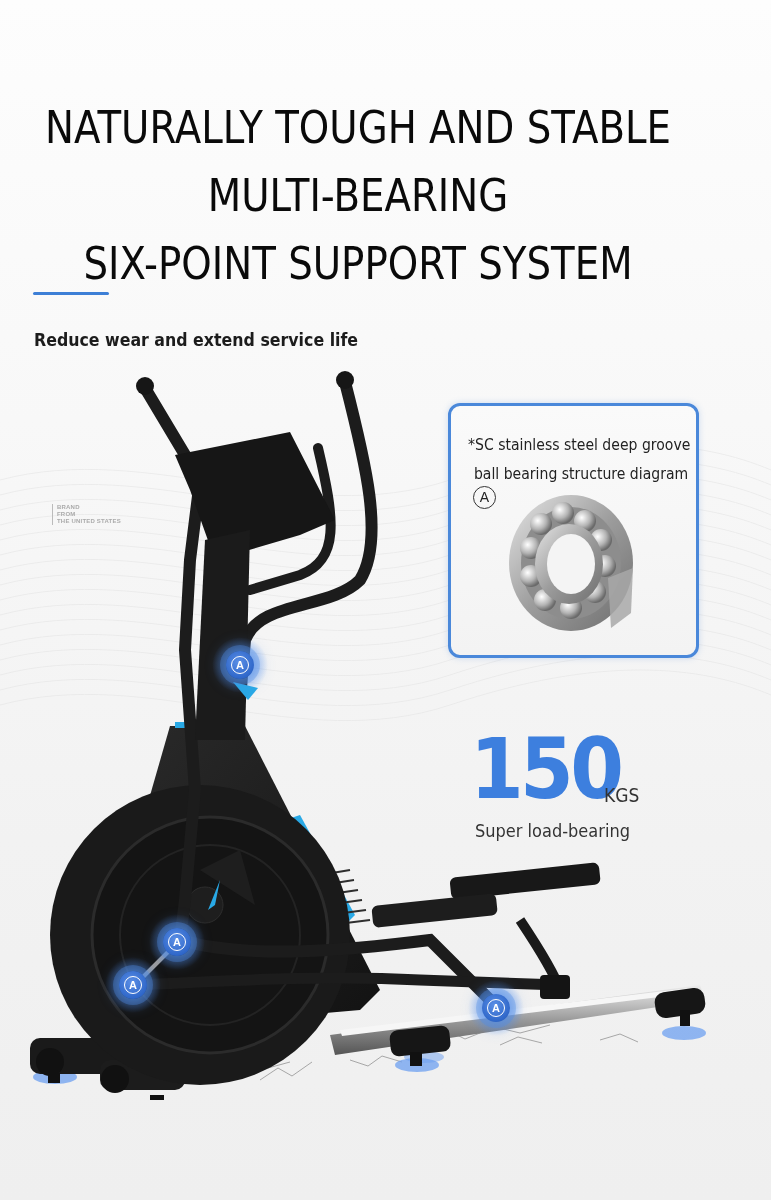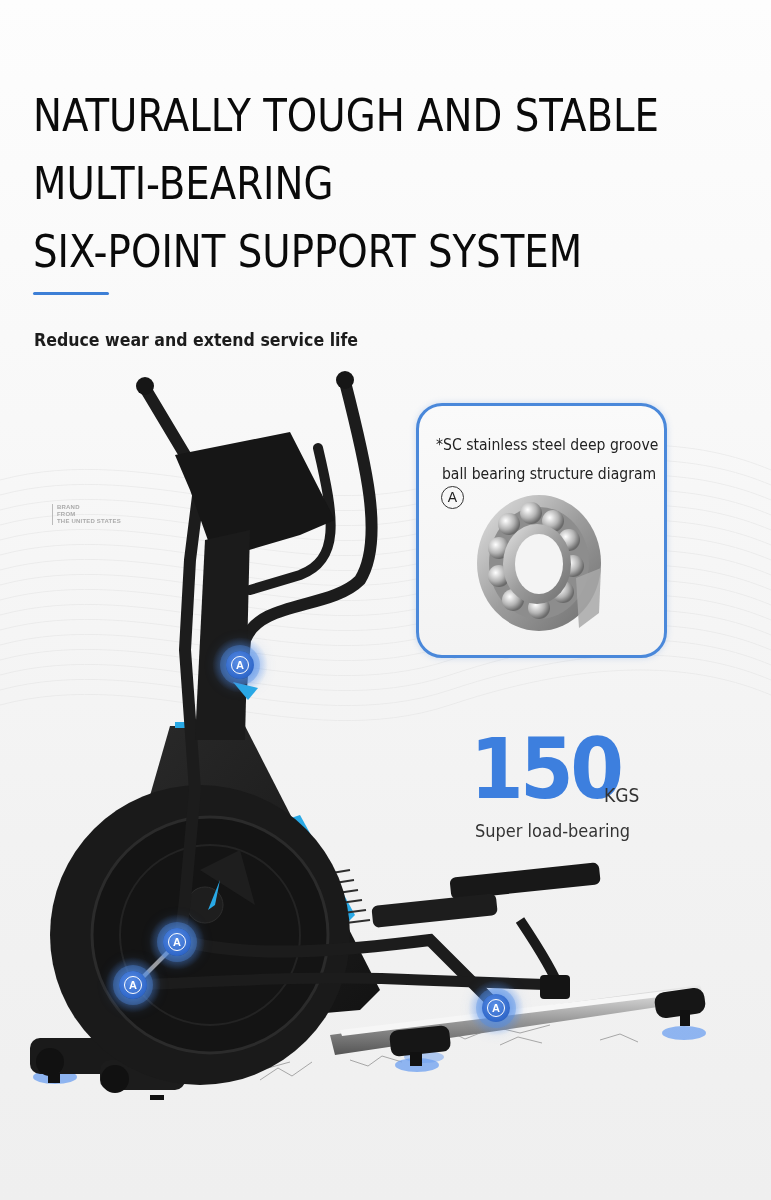--- a/index.html
+++ b/index.html
@@ -2,33 +2,33 @@
 <html><head>
 <meta charset="utf-8">
 <style>
   html, body { margin:0; padding:0; }
   body {
     width:771px; height:1200px; overflow:hidden; position:relative;
     background: linear-gradient(180deg, #fdfdfd 0%, #f8f8f8 35%, #f2f2f2 70%, #efefef 100%);
     font-family: "Liberation Sans", "DejaVu Sans", sans-serif;
     color:#111;
   }
-  .heading { position:absolute; left:33px; top:82px; margin:0; }
+  .heading { position:absolute; left:33px; top:82px; margin:12px;text-align:center; }
   .heading .line {
     display:block; font-family:"DejaVu Sans", sans-serif; font-weight:400;
     font-size:44px; line-height:68px; letter-spacing:0px; color:#0a0a0a;
     transform: scaleX(0.88); transform-origin:left center; white-space:nowrap;
   }
   .accent-bar { position:absolute; left:33px; top:292px; width:76px; height:3px; background:#3d7fd6; border-radius:2px; }
   .subtitle { position:absolute; left:34px; top:330px; font-size:17px; font-weight:700; color:#1c1c1c; white-space:nowrap; font-family:"DejaVu Sans", sans-serif; transform:scaleX(0.93); transform-origin:left center;}
   .brand-mark { position:absolute; left:52px; top:504px; border-left:1px solid #bbb; padding-left:4px; font-size:6px; line-height:7px; color:#aaa; font-weight:700; letter-spacing:0.2px; }
   .waves { position:absolute; left:0; top:360px; width:771px; height:700px; opacity:0.55; }
   .callout {
-    position:absolute; left:416px; top:403px; width:251px; height:255px;
-    border:3px solid #4a88da; border-radius:26px; box-sizing:border-box;
+    position:absolute; left:448px; top:403px; width:251px; height:255px;
+    border:3px solid #4a88da; border-radius:12px; box-sizing:border-box;
     background: linear-gradient(180deg,#fafafa 0%, #f3f3f3 100%);
     box-shadow: 0 0 6px rgba(74,136,218,0.25);
   }
   .callout-text { position:absolute; left:17px; top:24px; font-size:16.5px; line-height:29px; color:#222; font-family:"DejaVu Sans", sans-serif; white-space:nowrap; transform:scaleX(0.85); transform-origin:left top; }
   .callout-text .l2 { padding-left:7px; display:block; }
   .callout-marker { position:absolute; left:22px; top:80px; width:21px; height:21px; border:1.5px solid #333; border-radius:50%; font-size:14px; text-align:center; line-height:21px; color:#222; }
   .bearing { position:absolute; left:52px; top:82px; width:150px; height:150px; }
   .stat { position:absolute; left:470px; top:724px; }
   .stat-value { font-family:"DejaVu Sans", sans-serif; font-weight:700; font-size:84px; color:#3d7fde; letter-spacing:-4px; line-height:90px; display:inline-block; transform:scaleX(0.92); transform-origin:left; }
   .stat-unit { position:absolute; left:134px; top:60px; font-size:19px; color:#333; font-family:"DejaVu Sans", sans-serif; transform:scaleX(0.9); transform-origin:left; }

